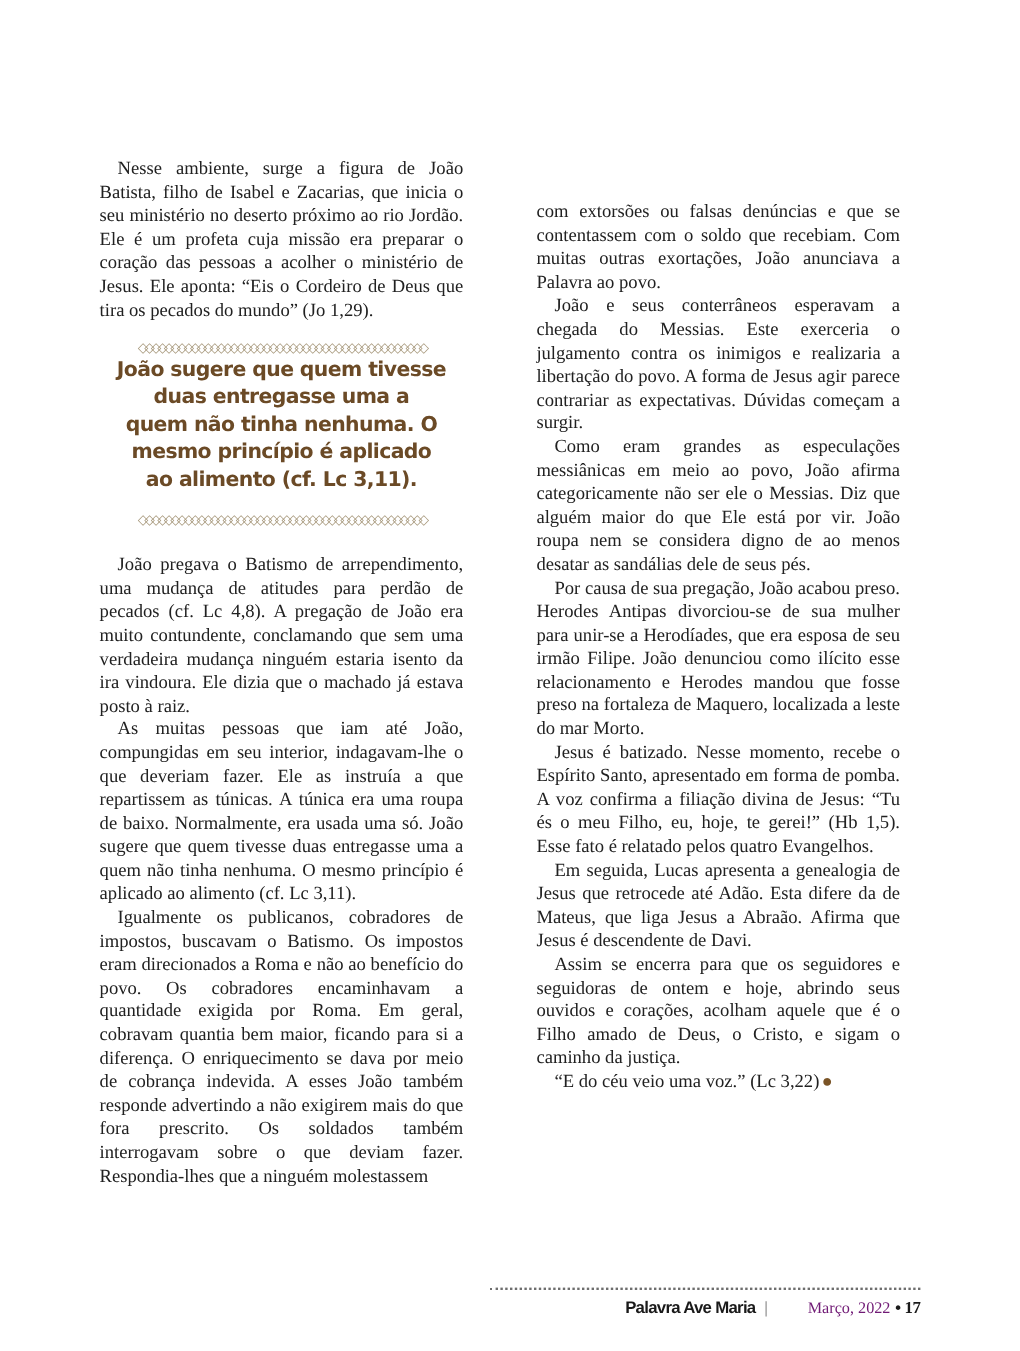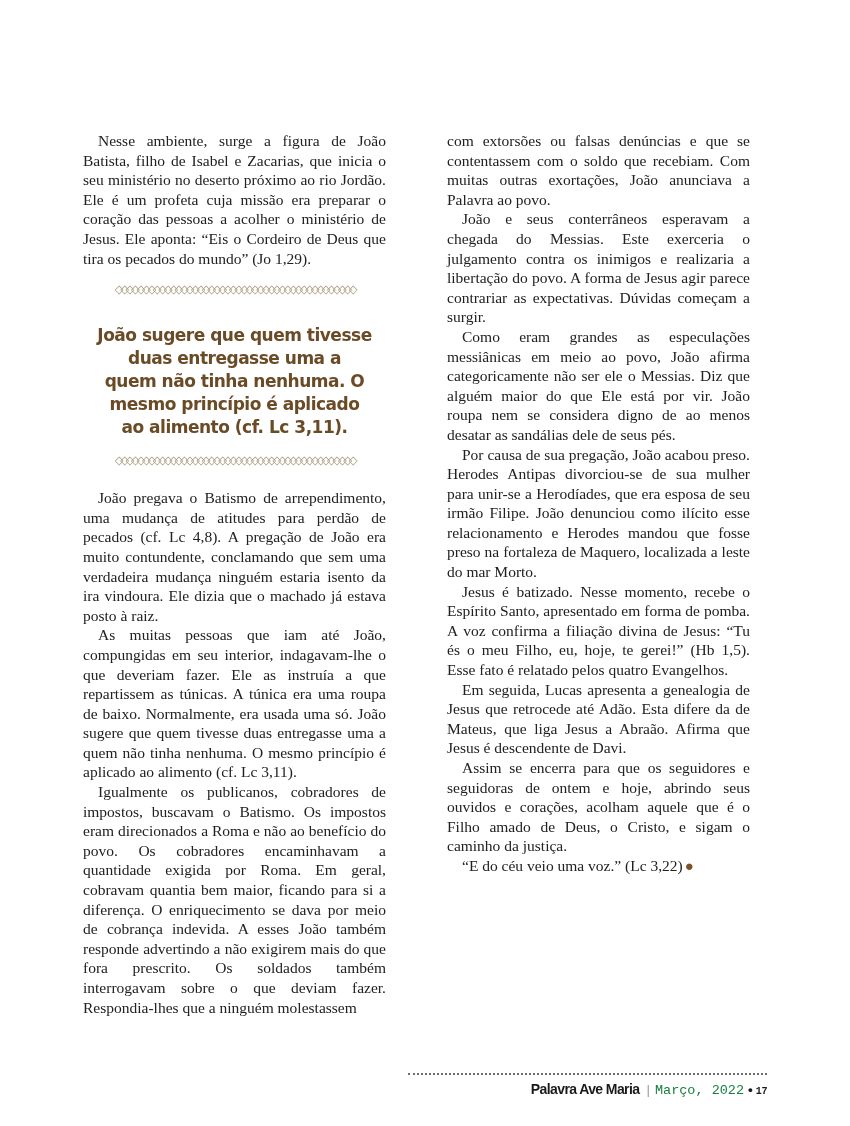--- a/index.html
+++ b/index.html
@@ -20,39 +20,39 @@
     font-size: 15.5px;
     line-height: 19.6px;
     text-align: justify;
     hyphens: auto;
     -webkit-hyphens: auto;
   }
   .col-left  { left: 83px;  }
   .col-right { left: 447px; }
 
   p.body-p { margin: 0; text-indent: 15px; }
-  p.body-p.no-indent { text-indent: 0; }
+  p.body-p.no-indent { text-indent: 0; margin-top: 36px; }
 
   .ornament-row {
     height: 13px;
     line-height: 12px;
     font-family: "DejaVu Sans", sans-serif;
     font-size: 11.5px;
     letter-spacing: -3.4px;
     color: #a6977a;
     overflow: hidden;
     white-space: nowrap;
     text-align: center;
     user-select: none;
   }
   .ornament-top    { margin-top: 15px; }
   .ornament-bottom { margin-bottom: 21px; }
 
   .pull-quote {
-    margin: 28px 0 15px 0;
+    margin: 1px 0 15px 0;
     text-align: center;
     white-space: pre-line;
     font-family: "DejaVu Sans", sans-serif;
     font-weight: bold;
     font-size: 17px;
     line-height: 23px;
     letter-spacing: -0.5px;
     color: #6b4a26;
     text-indent: 0;
   }
@@ -88,33 +88,34 @@
     letter-spacing: -0.6px;
     font-size: 14px;
   }
   .sep {
     color: #9b9b9b;
     font-family: "Liberation Sans", sans-serif;
     font-weight: 300;
     padding: 0 5px 0 7px;
   }
   .issue-date {
-    font-family: Liberation Mono, monospace;
-    color: #15803d;
+    font-family: Liberation Serif, serif;
+    color: #701a75;
+    margin-left: 28px;
   }
   .foot-dot {
     font-family: "Liberation Sans", sans-serif;
     font-weight: bold;
     padding: 0 3px 0 4px;
   }
   .page-num {
-    font-family: Liberation Mono, monospace;
+    font-family: Liberation Serif, serif;
     font-weight: bold;
     letter-spacing: -0.4px;
-    font-size: 10px;
+    font-size: 14px;
   }
 </style>
 </head>
 <body>
 
 <div class="page">
 
   <div class="col col-left">
     <p class="body-p">Nesse ambiente, surge a figura de João Batista, filho de Isabel e Zacarias, que inicia o seu ministério no deserto próximo ao rio Jordão. Ele é um profeta cuja missão era preparar o coração das pessoas a acolher o ministério de Jesus. Ele aponta: “Eis o Cordeiro de Deus que tira os pecados do mundo” (Jo 1,29).</p>
 

